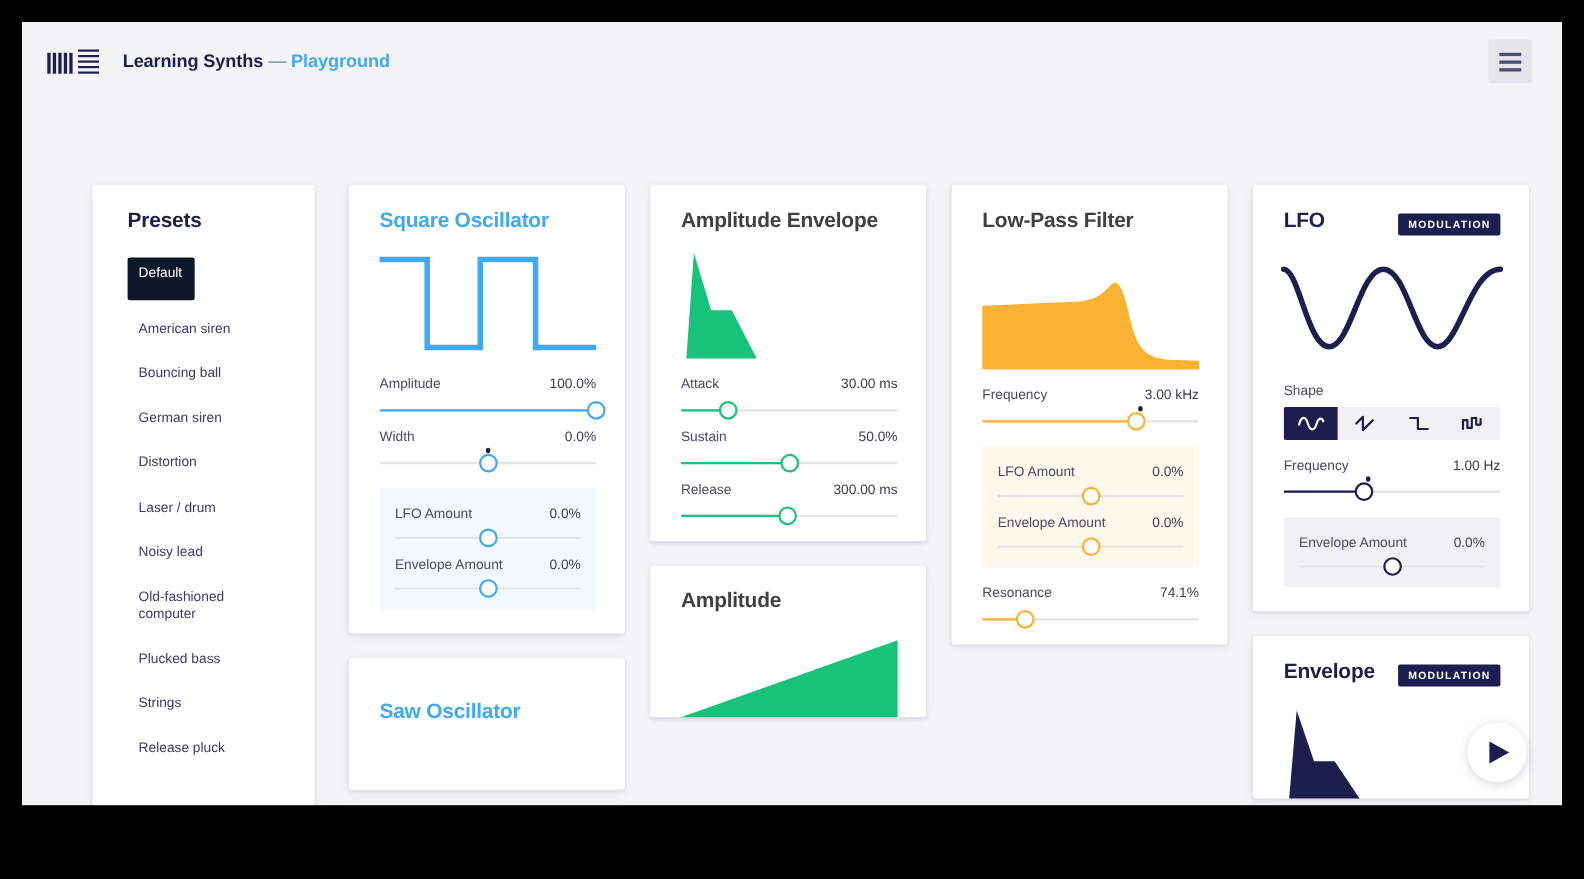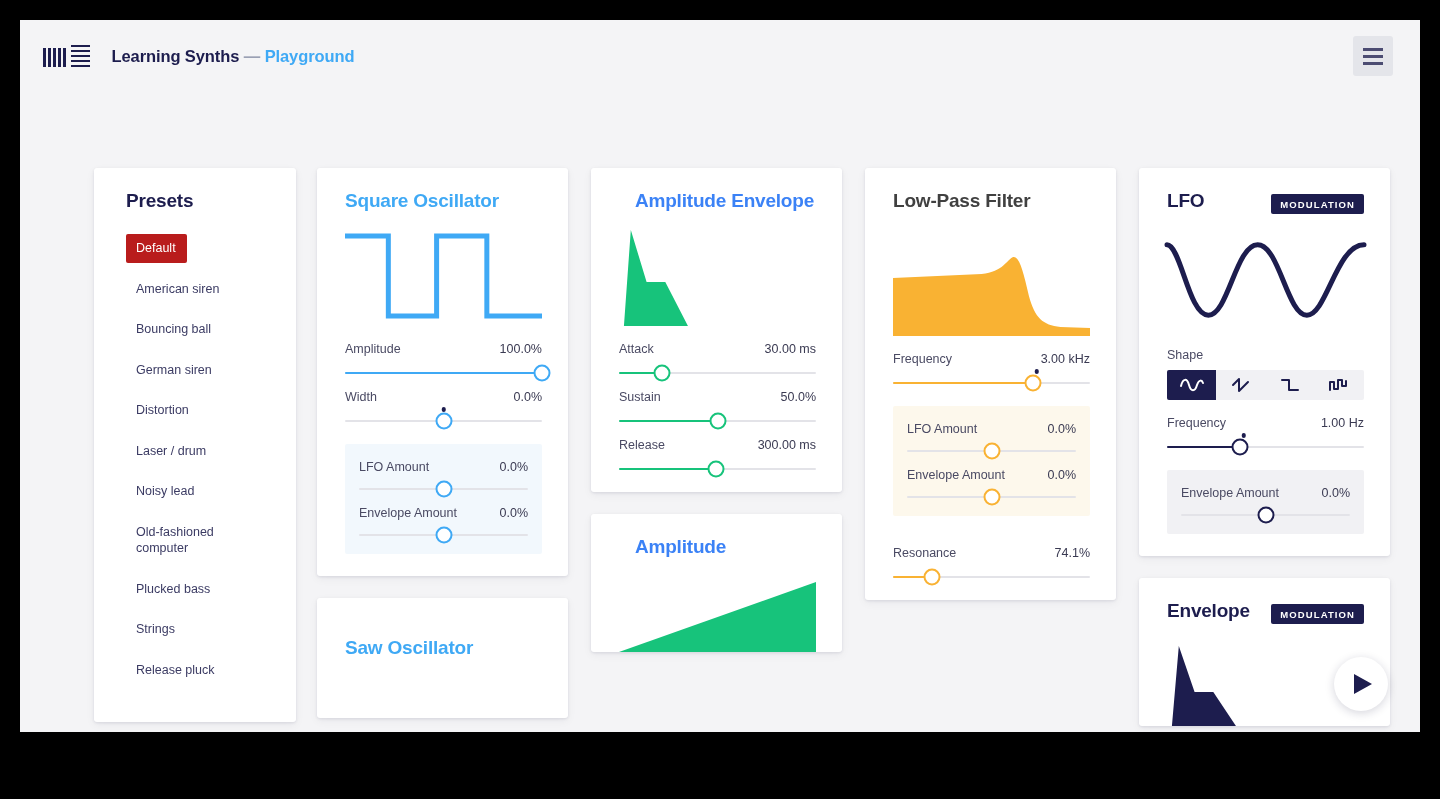--- a/index.html
+++ b/index.html
@@ -63,21 +63,21 @@
   }
   .title-row { display: flex; align-items: center; justify-content: space-between; }
   .badge {
     background: #1d1d4e; color: #ffffff;
     font-size: 9.5px; font-weight: bold; letter-spacing: 1.1px;
     padding: 5px 9px 4px; border-radius: 2px;
   }
 
   
   .t-blue   .card-title { color: #3fa9f5; }
-  .t-green  .card-title { color: #3b82f6; margin-left: 16px; }
+  .t-green  .card-title { color: #404040; }
   .t-amber  .card-title { color: #404040; }
   .t-navy   .card-title { color: #1d1d4e; }
 
   
   .viz { width: 100%; height: 100px; margin: 14px 0 10px; }
   .viz svg { display: block; width: 100%; height: 100%; overflow: visible; }
 
   
   .ctrl { margin-top: 16px; position: relative; }
   .ctrl-row {
@@ -122,22 +122,22 @@
     font-size: 19px; font-weight: bold; color: #1d1d4e;
     letter-spacing: -0.2px; margin-bottom: 22px;
   }
   .preset {
     font-size: 12.5px; color: #3b3b63;
     padding: 6px 0 6px 10px; margin-bottom: 12px;
     line-height: 1.32; cursor: pointer; border-radius: 2px;
     display: inline-block;
   }
   .preset.sel {
-    background: #b91c1c; color: #ffffff; font-weight: normal;
-    padding: 6px 11px 6px 10px;
+    background: #0f172a; color: #ffffff; font-weight: normal;
+    padding: 6px 11px 16px 10px;
   }
   .preset-wrap { display: block; }
 
   
   .shape-label { font-size: 12.5px; color: #4a4a63; margin-top: 20px; margin-bottom: 8px; }
   .shape-sel { display: flex; background: #f1f1f4; border-radius: 2px; overflow: hidden; }
   .shape-btn {
     flex: 1; height: 30px; display: flex; align-items: center; justify-content: center;
     cursor: pointer; background: transparent; border: none;
   }
@@ -187,21 +187,21 @@
     </div>
     <button id="menu-btn">
       <i></i>
         <i></i>
         <i></i>
     </button>
   </div>
 
   <div id="board">
 
-    <div class="col" style="left:74px; width:202px;">
+    <div class="col" style="left:64px; width:202px;">
       <div id="presets-card">
         <div id="presets-title">Presets</div>
         <div class="preset-wrap"><span class="preset sel">Default</span></div>
         <div class="preset-wrap"><span class="preset">American siren</span></div>
         <div class="preset-wrap"><span class="preset">Bouncing ball</span></div>
         <div class="preset-wrap"><span class="preset">German siren</span></div>
         <div class="preset-wrap"><span class="preset">Distortion</span></div>
         <div class="preset-wrap"><span class="preset">Laser / drum</span></div>
         <div class="preset-wrap"><span class="preset">Noisy lead</span></div>
         <div class="preset-wrap"><span class="preset" style="max-width:96px;">Old-fashioned computer</span></div>
@@ -365,21 +365,21 @@
             <div class="ctrl-row">
               <span>Envelope Amount</span>
               <span class="val">0.0%</span>
             </div>
             <div class="track">
               <div class="thumb" style="left:50%"></div>
             </div>
           </div>
         </div>
 
-        <div class="ctrl" style="margin-top:30px;">
+        <div class="ctrl" style="margin-top:16px;">
           <div class="ctrl-row">
             <span>Resonance</span>
             <span class="val">74.1%</span>
           </div>
           <div class="track">
             <div class="fill" style="width:20%"></div>
             <div class="thumb" style="left:20%"></div>
           </div>
         </div>
       </div>

